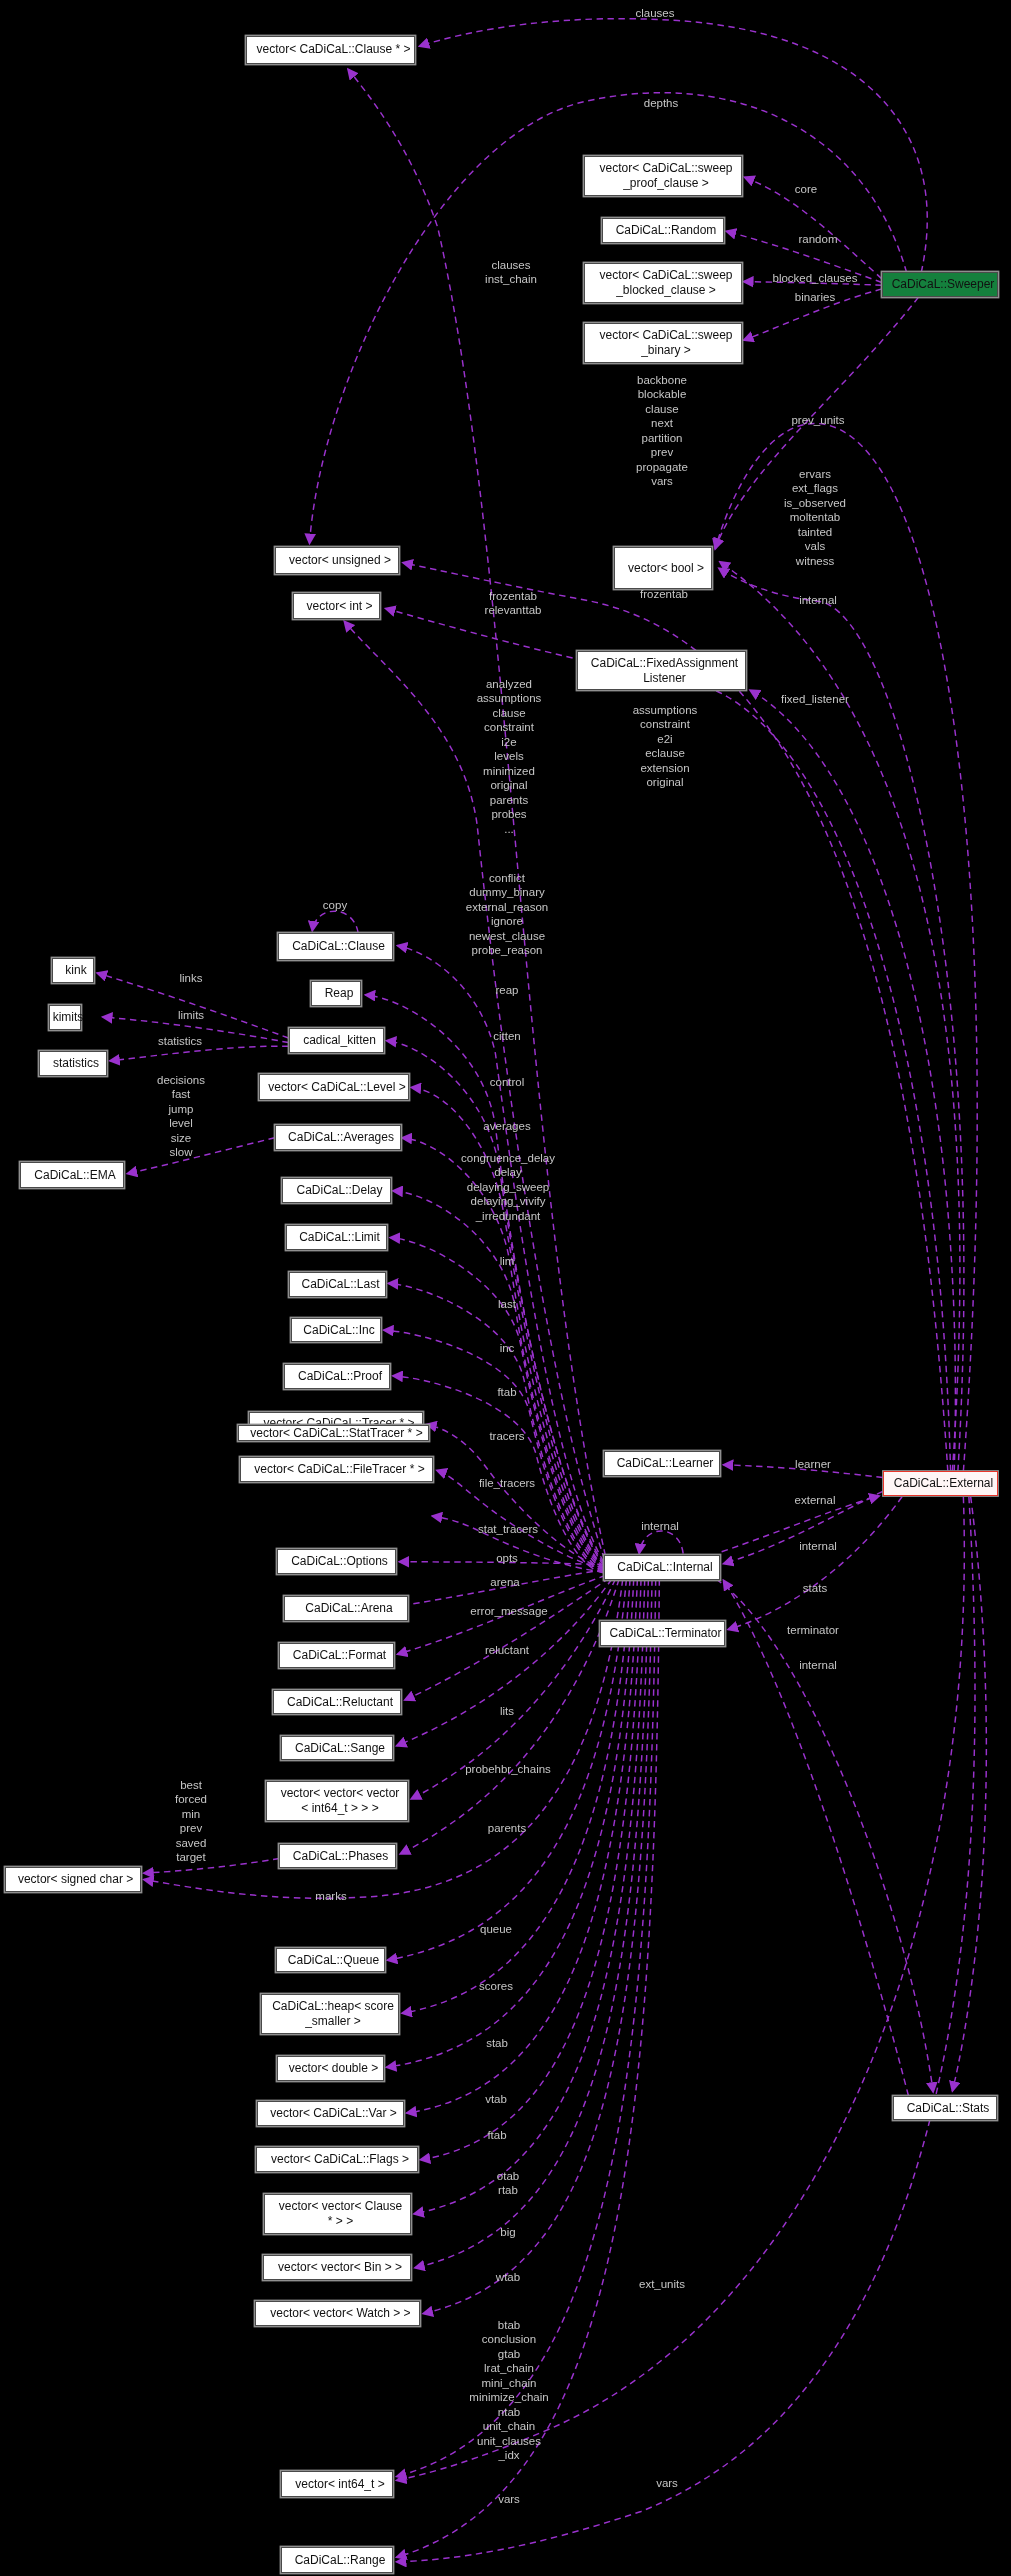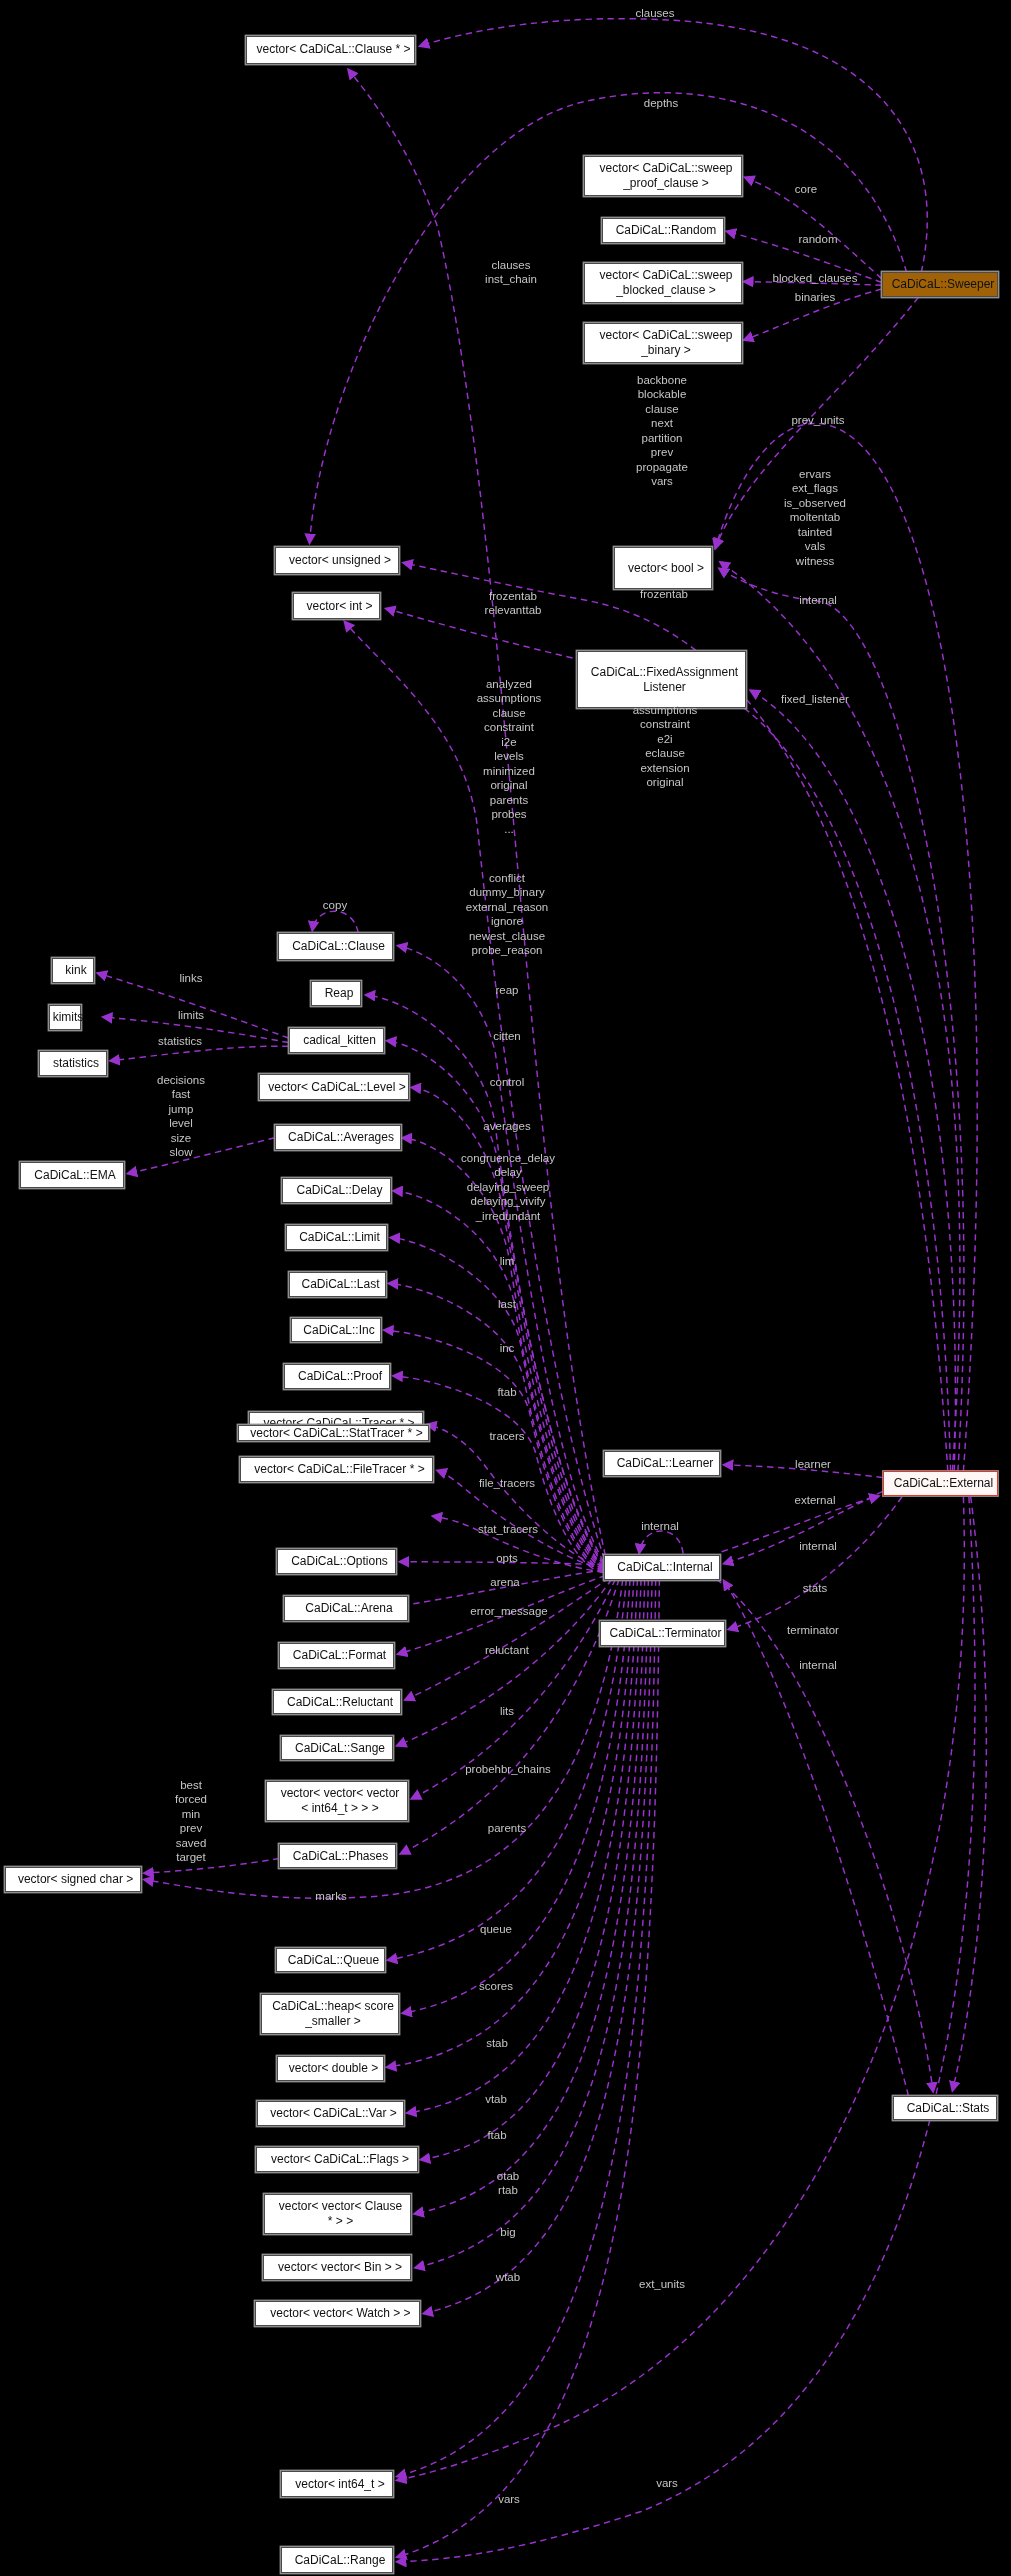--- a/index.html
+++ b/index.html
@@ -2,21 +2,21 @@
 <html style="font-size:14.7px"><head>
 <meta charset="utf-8">
 <style>
   html,body{margin:0;padding:0;background:#000;}
   #canvas{position:relative;width:1011px;height:2576px;background:#000;overflow:hidden;
           font-family:"Liberation Sans","DejaVu Sans",sans-serif;}
   #edges{position:absolute;left:0;top:0;width:1011px;height:2576px;}
   .node{position:absolute;box-sizing:border-box;background:#fff;border:0.9px solid #4a4a4a;
         box-shadow:0 0 0 1.4px #8f8f8f;display:flex;align-items:center;justify-content:center;
         color:#111;font-size:12px;line-height:1.25;text-align:center;white-space:pre-line;z-index:2;padding-left:6px;}
-  .node.current{background:#a16207;}
+  .node.current{background:#15803d;}
   .node.red{border:1.8px solid #e8352a;background:#fff6f6;box-shadow:0 0 0 0.9px #8f8f8f;}
   .elabel{position:absolute;transform:translate(-50%,-50%);color:#c6c6c6;font-size:11.5px;
           line-height:1.26;text-align:center;white-space:pre-line;z-index:3;}
 </style>
 </head>
 <body>
 
 <div id="canvas">
 
   <svg id="edges" viewBox="0 0 1104 2812" fill="none" stroke="#9a32cd" stroke-width="1.6" stroke-dasharray="7,5">
@@ -94,21 +94,21 @@
 _proof_clause &gt;</div>
   <div class="node" style="left:602px;top:218px;width:122px;height:25px">CaDiCaL::Random</div>
   <div class="node" style="left:584px;top:263px;width:158px;height:40px">vector&lt; CaDiCaL::sweep
 _blocked_clause &gt;</div>
   <div class="node" style="left:584px;top:323px;width:158px;height:40px">vector&lt; CaDiCaL::sweep
 _binary &gt;</div>
   <div class="node current" style="left:882px;top:272px;width:116px;height:25px">CaDiCaL::Sweeper</div>
   <div class="node" style="left:614px;top:547px;width:98px;height:42px">vector&lt; bool &gt;</div>
   <div class="node" style="left:275px;top:547px;width:124px;height:26.6px">vector&lt; unsigned &gt;</div>
   <div class="node" style="left:293px;top:593px;width:87px;height:26px">vector&lt; int &gt;</div>
-  <div class="node" style="left:577px;top:651px;width:169px;height:57px">CaDiCaL::FixedAssignment
+  <div class="node" style="left:577px;top:651px;width:169px;height:39px">CaDiCaL::FixedAssignment
 Listener</div>
   <div class="node" style="left:278px;top:933px;width:115px;height:26.6px">CaDiCaL::Clause</div>
   <div class="node" style="left:52px;top:958px;width:42px;height:25px">kink</div>
   <div class="node" style="left:311px;top:981px;width:50px;height:25px">Reap</div>
   <div class="node" style="left:49px;top:1005px;width:32px;height:25px">kimits</div>
   <div class="node" style="left:289px;top:1028px;width:95px;height:25px">cadical_kitten</div>
   <div class="node" style="left:39px;top:1051px;width:68px;height:25px">statistics</div>
   <div class="node" style="left:259px;top:1074px;width:150px;height:26px">vector&lt; CaDiCaL::Level &gt;</div>
   <div class="node" style="left:275px;top:1125px;width:126px;height:25px">CaDiCaL::Averages</div>
   <div class="node" style="left:20px;top:1162px;width:104px;height:26px">CaDiCaL::EMA</div>
@@ -241,20 +241,30 @@
   <div class="elabel" style="left:331px;top:1896px">marks</div>
   <div class="elabel" style="left:496px;top:1929px">queue</div>
   <div class="elabel" style="left:496px;top:1986px">scores</div>
   <div class="elabel" style="left:497px;top:2043px">stab</div>
   <div class="elabel" style="left:496px;top:2099px">vtab</div>
   <div class="elabel" style="left:497px;top:2135px">ftab</div>
   <div class="elabel" style="left:508px;top:2183px">otab
 rtab</div>
   <div class="elabel" style="left:508px;top:2232px">big</div>
   <div class="elabel" style="left:508px;top:2277px">wtab</div>
+  <div class="elabel" style="left:509px;top:2390px">btab
+conclusion
+gtab
+lrat_chain
+mini_chain
+minimize_chain
+ntab
+unit_chain
+unit_clauses
+_idx</div>
   <div class="elabel" style="left:509px;top:2499px">vars</div>
   <div class="elabel" style="left:662px;top:2284px">ext_units</div>
   <div class="elabel" style="left:667px;top:2483px">vars</div>
   <div class="elabel" style="left:813px;top:1464px">learner</div>
   <div class="elabel" style="left:815px;top:1500px">external</div>
   <div class="elabel" style="left:660px;top:1526px">internal</div>
   <div class="elabel" style="left:818px;top:1546px">internal</div>
   <div class="elabel" style="left:815px;top:1588px">stats</div>
   <div class="elabel" style="left:813px;top:1630px">terminator</div>
   <div class="elabel" style="left:818px;top:1665px">internal</div>

